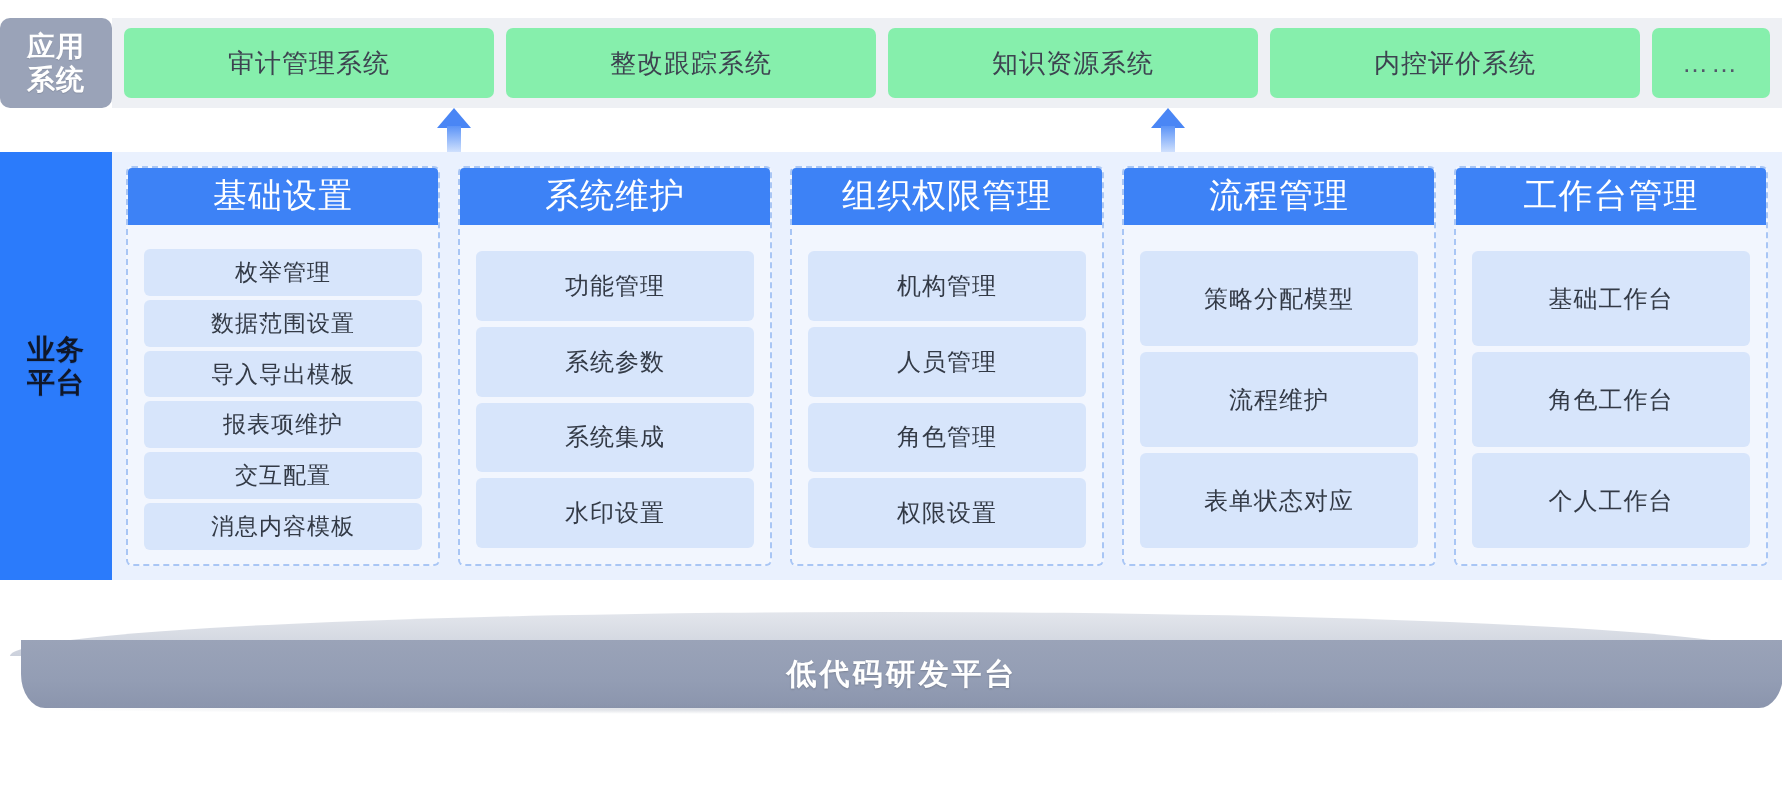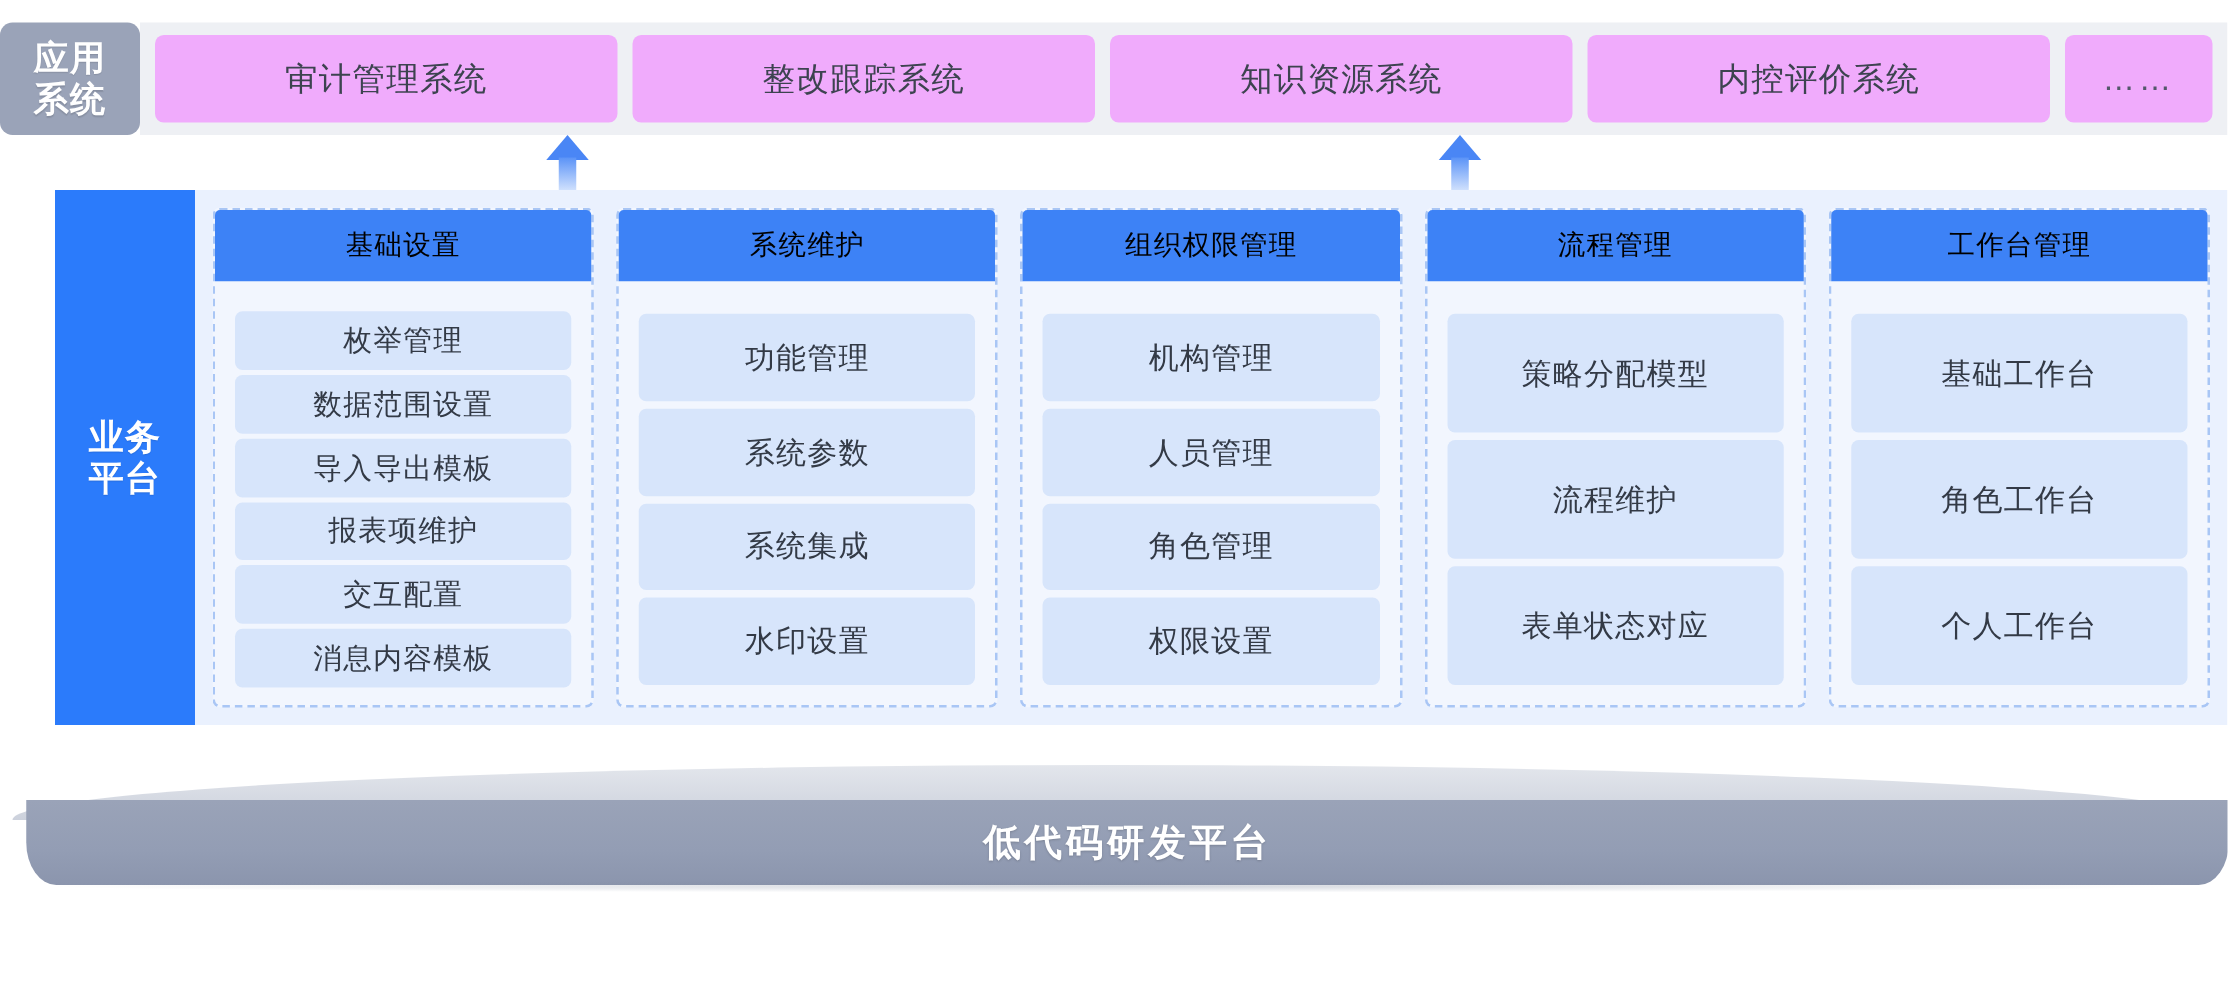--- a/index.html
+++ b/index.html
@@ -44,21 +44,21 @@
     flex: 1 1 auto;
     background: #eef0f4;
     display: flex;
     align-items: center;
     padding: 0 12px;
     gap: 12px;
   }
   .app-card {
     flex: 1 1 0;
     height: 70px;
-    background: #f0abfc;
+    background: #86efac;
     border-radius: 7px;
     display: flex;
     align-items: center;
     justify-content: center;
     color: #3d4350;
     font-size: 26px;
     letter-spacing: 1px;
   }
   .app-card.ellipsis {
     flex: 0 0 118px;
@@ -99,32 +99,31 @@
     position: absolute;
     left: 0; top: 152px;
     width: 1782px; height: 428px;
     display: flex;
     align-items: stretch;
   }
   .platform-label {
     width: 112px;
     flex: 0 0 112px;
     background: #2b7bfb;
-    color: #ffffff;
+    color: #0f172a;
     font-size: 28px;
     font-weight: bold;
     line-height: 1.18;
     letter-spacing: 1px;
     display: flex;
     flex-direction: column;
     align-items: center;
     justify-content: center;
     text-align: center;
     text-shadow: 0 1px 1px rgba(0,0,0,.12);
-    margin-left: 44px;
   }
   .platform-body {
     flex: 1 1 auto;
     background: #eaf1fe;
     display: flex;
     align-items: stretch;
     padding: 14px 14px;
     gap: 18px;
     box-sizing: border-box;
   }
@@ -137,39 +136,39 @@
     display: flex;
     flex-direction: column;
     box-sizing: border-box;
     padding: 0 0 8px 0;
     overflow: hidden;
   }
   .group-header {
     height: 58px;
     margin: -1px -1px 18px -1px;
     background: #3d82f6;
-    color: #000000;
-    font-size: 22px;
+    color: #ffffff;
+    font-size: 34px;
     letter-spacing: 1px;
     display: flex;
     align-items: center;
     justify-content: center;
     border-radius: 5px 5px 0 0;
     flex: 0 0 58px;
   }
   .group-items {
     flex: 1 1 auto;
     display: flex;
     flex-direction: column;
     justify-content: space-around;
     padding: 8px 16px;
     gap: 6px;
     box-sizing: border-box;
   }
-  .group.dense .group-items { gap: 4px; padding: 6px 16px; justify-content: flex-end; }
+  .group.dense .group-items { gap: 4px; padding: 6px 16px; }
   .item {
     background: #d7e5fb;
     border-radius: 6px;
     color: #333a46;
     font-size: 24px;
     letter-spacing: 1px;
     display: flex;
     align-items: center;
     justify-content: center;
     text-align: center;

